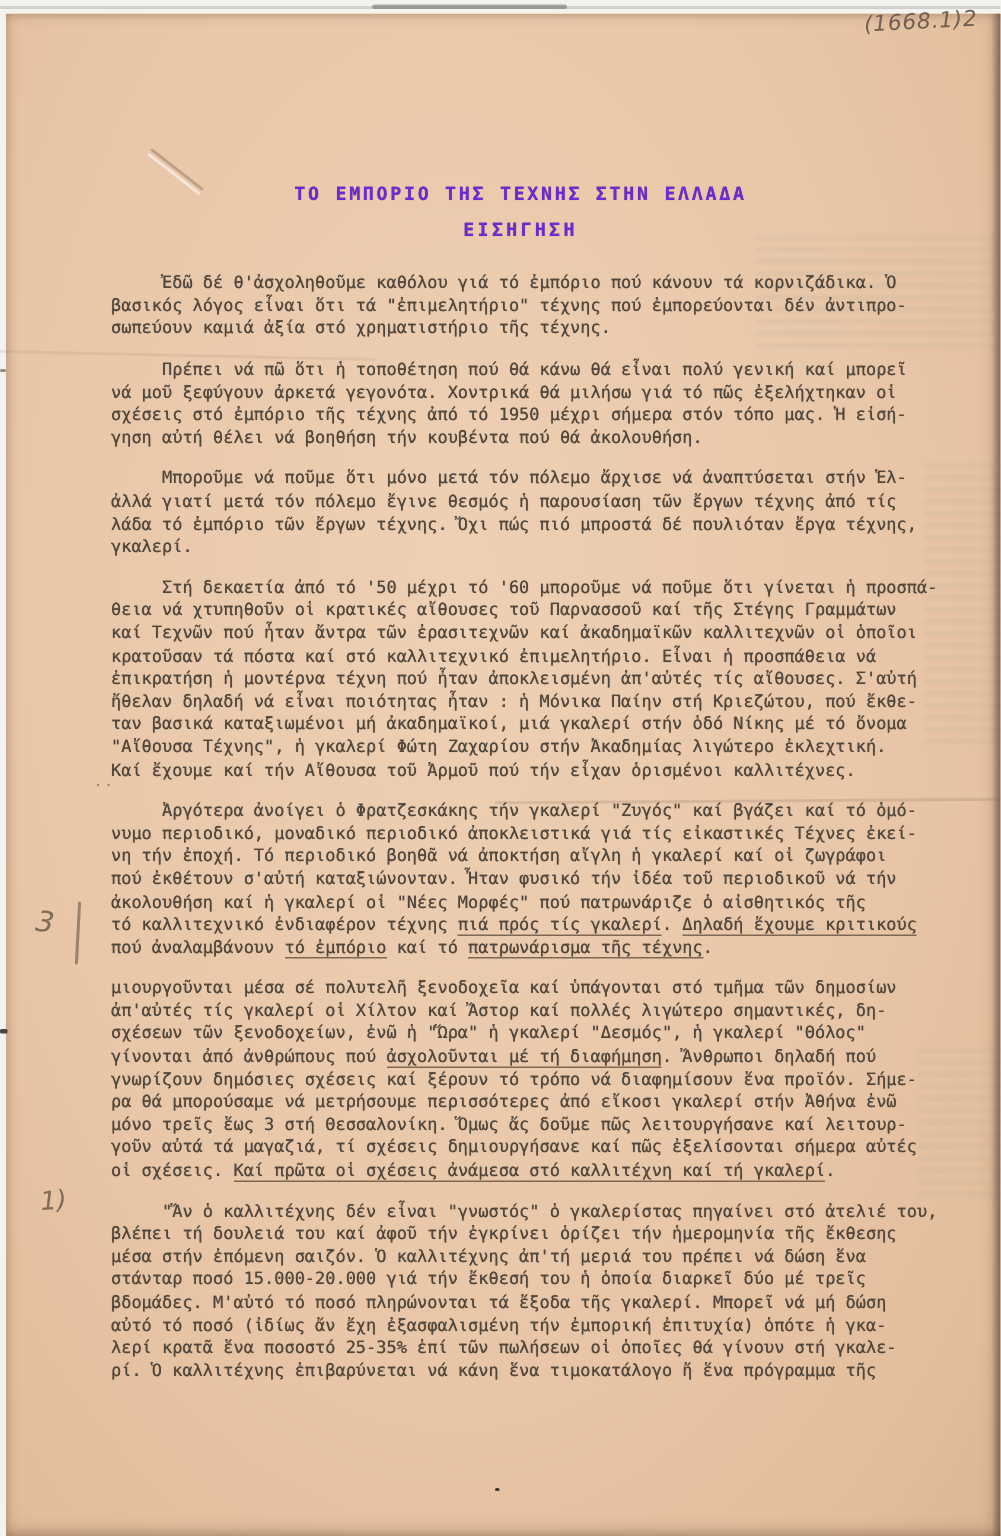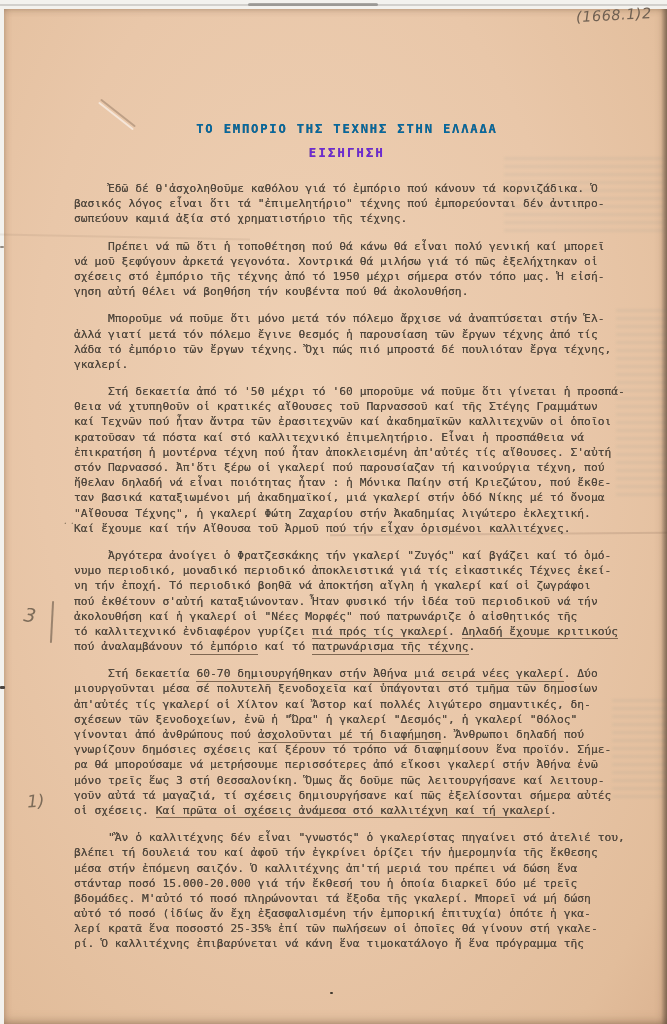--- a/index.html
+++ b/index.html
@@ -16,21 +16,21 @@
     box-shadow:
       inset -5px 0 10px -3px rgba(95,70,50,.50),
       inset 0 -6px 12px -5px rgba(95,70,50,.35),
       inset 4px 0 9px -5px rgba(95,70,50,.28),
       inset 0 4px 9px -5px rgba(120,95,70,.25);
   }
   .right-edge-strip{position:absolute;left:661px;top:9px;width:6px;height:1015px;background:linear-gradient(to right,rgba(0,0,0,0),rgba(75,60,48,.45));}
   .content{position:absolute;left:62px;top:122px;width:570px;color:#4f463c;}
   .doc-title{
     height:14px;line-height:14px;font-size:12.2px;letter-spacing:1.8px;
-    text-align:center;color:#0369a1;font-weight:bold;
+    text-align:center;color:#6d28d9;font-weight:bold;
     text-shadow:0 0 .5px rgba(71,62,52,.85);white-space:pre;
   }
   .doc-subtitle{
     margin-top:10px;height:14px;line-height:14px;font-size:12.2px;letter-spacing:2.2px;
     text-align:center;color:#6d28d9;font-weight:bold;
     text-shadow:0 0 .5px rgba(71,62,52,.85);white-space:pre;
   }
   .doc-body{margin-top:21px;}
   .para{margin:12px;}
   .line{
@@ -110,37 +110,35 @@
         <div class="line"><span class="">ἀλλά γιατί μετά τόν πόλεμο ἔγινε θεσμός ἡ παρουσίαση τῶν ἔργων τέχνης ἀπό τίς</span></div>
         <div class="line"><span class="">λάδα τό ἐμπόριο τῶν ἔργων τέχνης. Ὄχι πώς πιό μπροστά δέ πουλιόταν ἔργα τέχνης,</span></div>
         <div class="line"><span class="">γκαλερί.</span></div>
       </div>
       <div class="para">
         <div class="line"><span class="">     Στή δεκαετία ἀπό τό '50 μέχρι τό '60 μποροῦμε νά ποῦμε ὅτι γίνεται ἡ προσπά-</span></div>
         <div class="line"><span class="">θεια νά χτυπηθοῦν οἱ κρατικές αἴθουσες τοῦ Παρνασσοῦ καί τῆς Στέγης Γραμμάτων</span></div>
         <div class="line"><span class="">καί Τεχνῶν πού ἦταν ἄντρα τῶν ἐρασιτεχνῶν καί ἀκαδημαϊκῶν καλλιτεχνῶν οἱ ὁποῖοι</span></div>
         <div class="line"><span class="">κρατοῦσαν τά πόστα καί στό καλλιτεχνικό ἐπιμελητήριο. Εἶναι ἡ προσπάθεια νά</span></div>
         <div class="line"><span class="">ἐπικρατήση ἡ μοντέρνα τέχνη πού ἦταν ἀποκλεισμένη ἀπ'αὐτές τίς αἴθουσες. Σ'αὐτή</span></div>
-        <div class="line"><span class="">στόν Παρνασσό. Ἀπ'ὅτι ξέρω οἱ γκαλερί πού παρουσίαζαν τή καινούργια τέχνη, πού</span></div>
         <div class="line"><span class="">ἤθελαν δηλαδή νά εἶναι ποιότητας ἦταν : ἡ Μόνικα Παίην στή Κριεζώτου, πού ἔκθε-</span></div>
         <div class="line"><span class="">ταν βασικά καταξιωμένοι μή ἀκαδημαϊκοί, μιά γκαλερί στήν ὁδό Νίκης μέ τό ὄνομα</span></div>
         <div class="line"><span class="">"Αἴθουσα Τέχνης", ἡ γκαλερί Φώτη Ζαχαρίου στήν Ἀκαδημίας λιγώτερο ἐκλεχτική.</span></div>
         <div class="line"><span class="">Καί ἔχουμε καί τήν Αἴθουσα τοῦ Ἀρμοῦ πού τήν εἶχαν ὁρισμένοι καλλιτέχνες.</span></div>
       </div>
       <div class="para">
         <div class="line"><span class="">     Ἀργότερα ἀνοίγει ὁ Φρατζεσκάκης τήν γκαλερί "Ζυγός" καί βγάζει καί τό ὁμό-</span></div>
         <div class="line"><span class="">νυμο περιοδικό, μοναδικό περιοδικό ἀποκλειστικά γιά τίς εἰκαστικές Τέχνες ἐκεί-</span></div>
         <div class="line"><span class="">νη τήν ἐποχή. Τό περιοδικό βοηθᾶ νά ἀποκτήση αἴγλη ἡ γκαλερί καί οἱ ζωγράφοι</span></div>
         <div class="line"><span class="">πού ἐκθέτουν σ'αὐτή καταξιώνονταν. Ἦταν φυσικό τήν ἰδέα τοῦ περιοδικοῦ νά τήν</span></div>
         <div class="line"><span class="">ἀκολουθήση καί ἡ γκαλερί οἱ "Νέες Μορφές" πού πατρωνάριζε ὁ αἰσθητικός τῆς</span></div>
-        <div class="line"><span class="">τό καλλιτεχνικό ἐνδιαφέρον γυρίζει </span><span class="u">πιά πρός τίς γκαλερί</span><span class="">. </span><span class="u">Δηλαδή ἔχουμε κριτικούς</span></div>
+        <div class="line"><span class="">τό καλλιτεχνικό ἐνδιαφέρον τέχνης </span><span class="u">πιά πρός τίς γκαλερί</span><span class="">. </span><span class="u">Δηλαδή ἔχουμε κριτικούς</span></div>
         <div class="line"><span class="">πού ἀναλαμβάνουν </span><span class="u">τό ἐμπόριο</span><span class=""> καί τό </span><span class="u">πατρωνάρισμα τῆς τέχνης</span><span class="">.</span></div>
       </div>
       <div class="para">
-        <div class="line"><span class="">     Στή δεκαετία </span><span class="u">60-70 δημιουργήθηκαν στήν Ἀθήνα μιά σειρά νέες γκαλερί</span><span class="">. Δύο</span></div>
         <div class="line"><span class="">μιουργοῦνται μέσα σέ πολυτελῆ ξενοδοχεῖα καί ὑπάγονται στό τμῆμα τῶν δημοσίων</span></div>
         <div class="line"><span class="">ἀπ'αὐτές τίς γκαλερί οἱ Χίλτον καί Ἄστορ καί πολλές λιγώτερο σημαντικές, δη-</span></div>
         <div class="line"><span class="">σχέσεων τῶν ξενοδοχείων, ἐνῶ ἡ "Ὥρα" ἡ γκαλερί "Δεσμός", ἡ γκαλερί "Θόλος"</span></div>
         <div class="line"><span class="">γίνονται ἀπό ἀνθρώπους πού </span><span class="u">ἀσχολοῦνται μέ τή διαφήμηση</span><span class="">. Ἄνθρωποι δηλαδή πού</span></div>
         <div class="line"><span class="">γνωρίζουν δημόσιες σχέσεις καί ξέρουν τό τρόπο νά διαφημίσουν ἕνα προϊόν. Σήμε-</span></div>
         <div class="line"><span class="">ρα θά μπορούσαμε νά μετρήσουμε περισσότερες ἀπό εἴκοσι γκαλερί στήν Ἀθήνα ἐνῶ</span></div>
         <div class="line"><span class="">μόνο τρεῖς ἕως 3 στή Θεσσαλονίκη. Ὅμως ἄς δοῦμε πῶς λειτουργήσανε καί λειτουρ-</span></div>
         <div class="line"><span class="">γοῦν αὐτά τά μαγαζιά, τί σχέσεις δημιουργήσανε καί πῶς ἐξελίσονται σήμερα αὐτές</span></div>
         <div class="line"><span class="">οἱ σχέσεις. </span><span class="u">Καί πρῶτα οἱ σχέσεις ἀνάμεσα στό καλλιτέχνη καί τή γκαλερί</span><span class="">.</span></div>
       </div>

